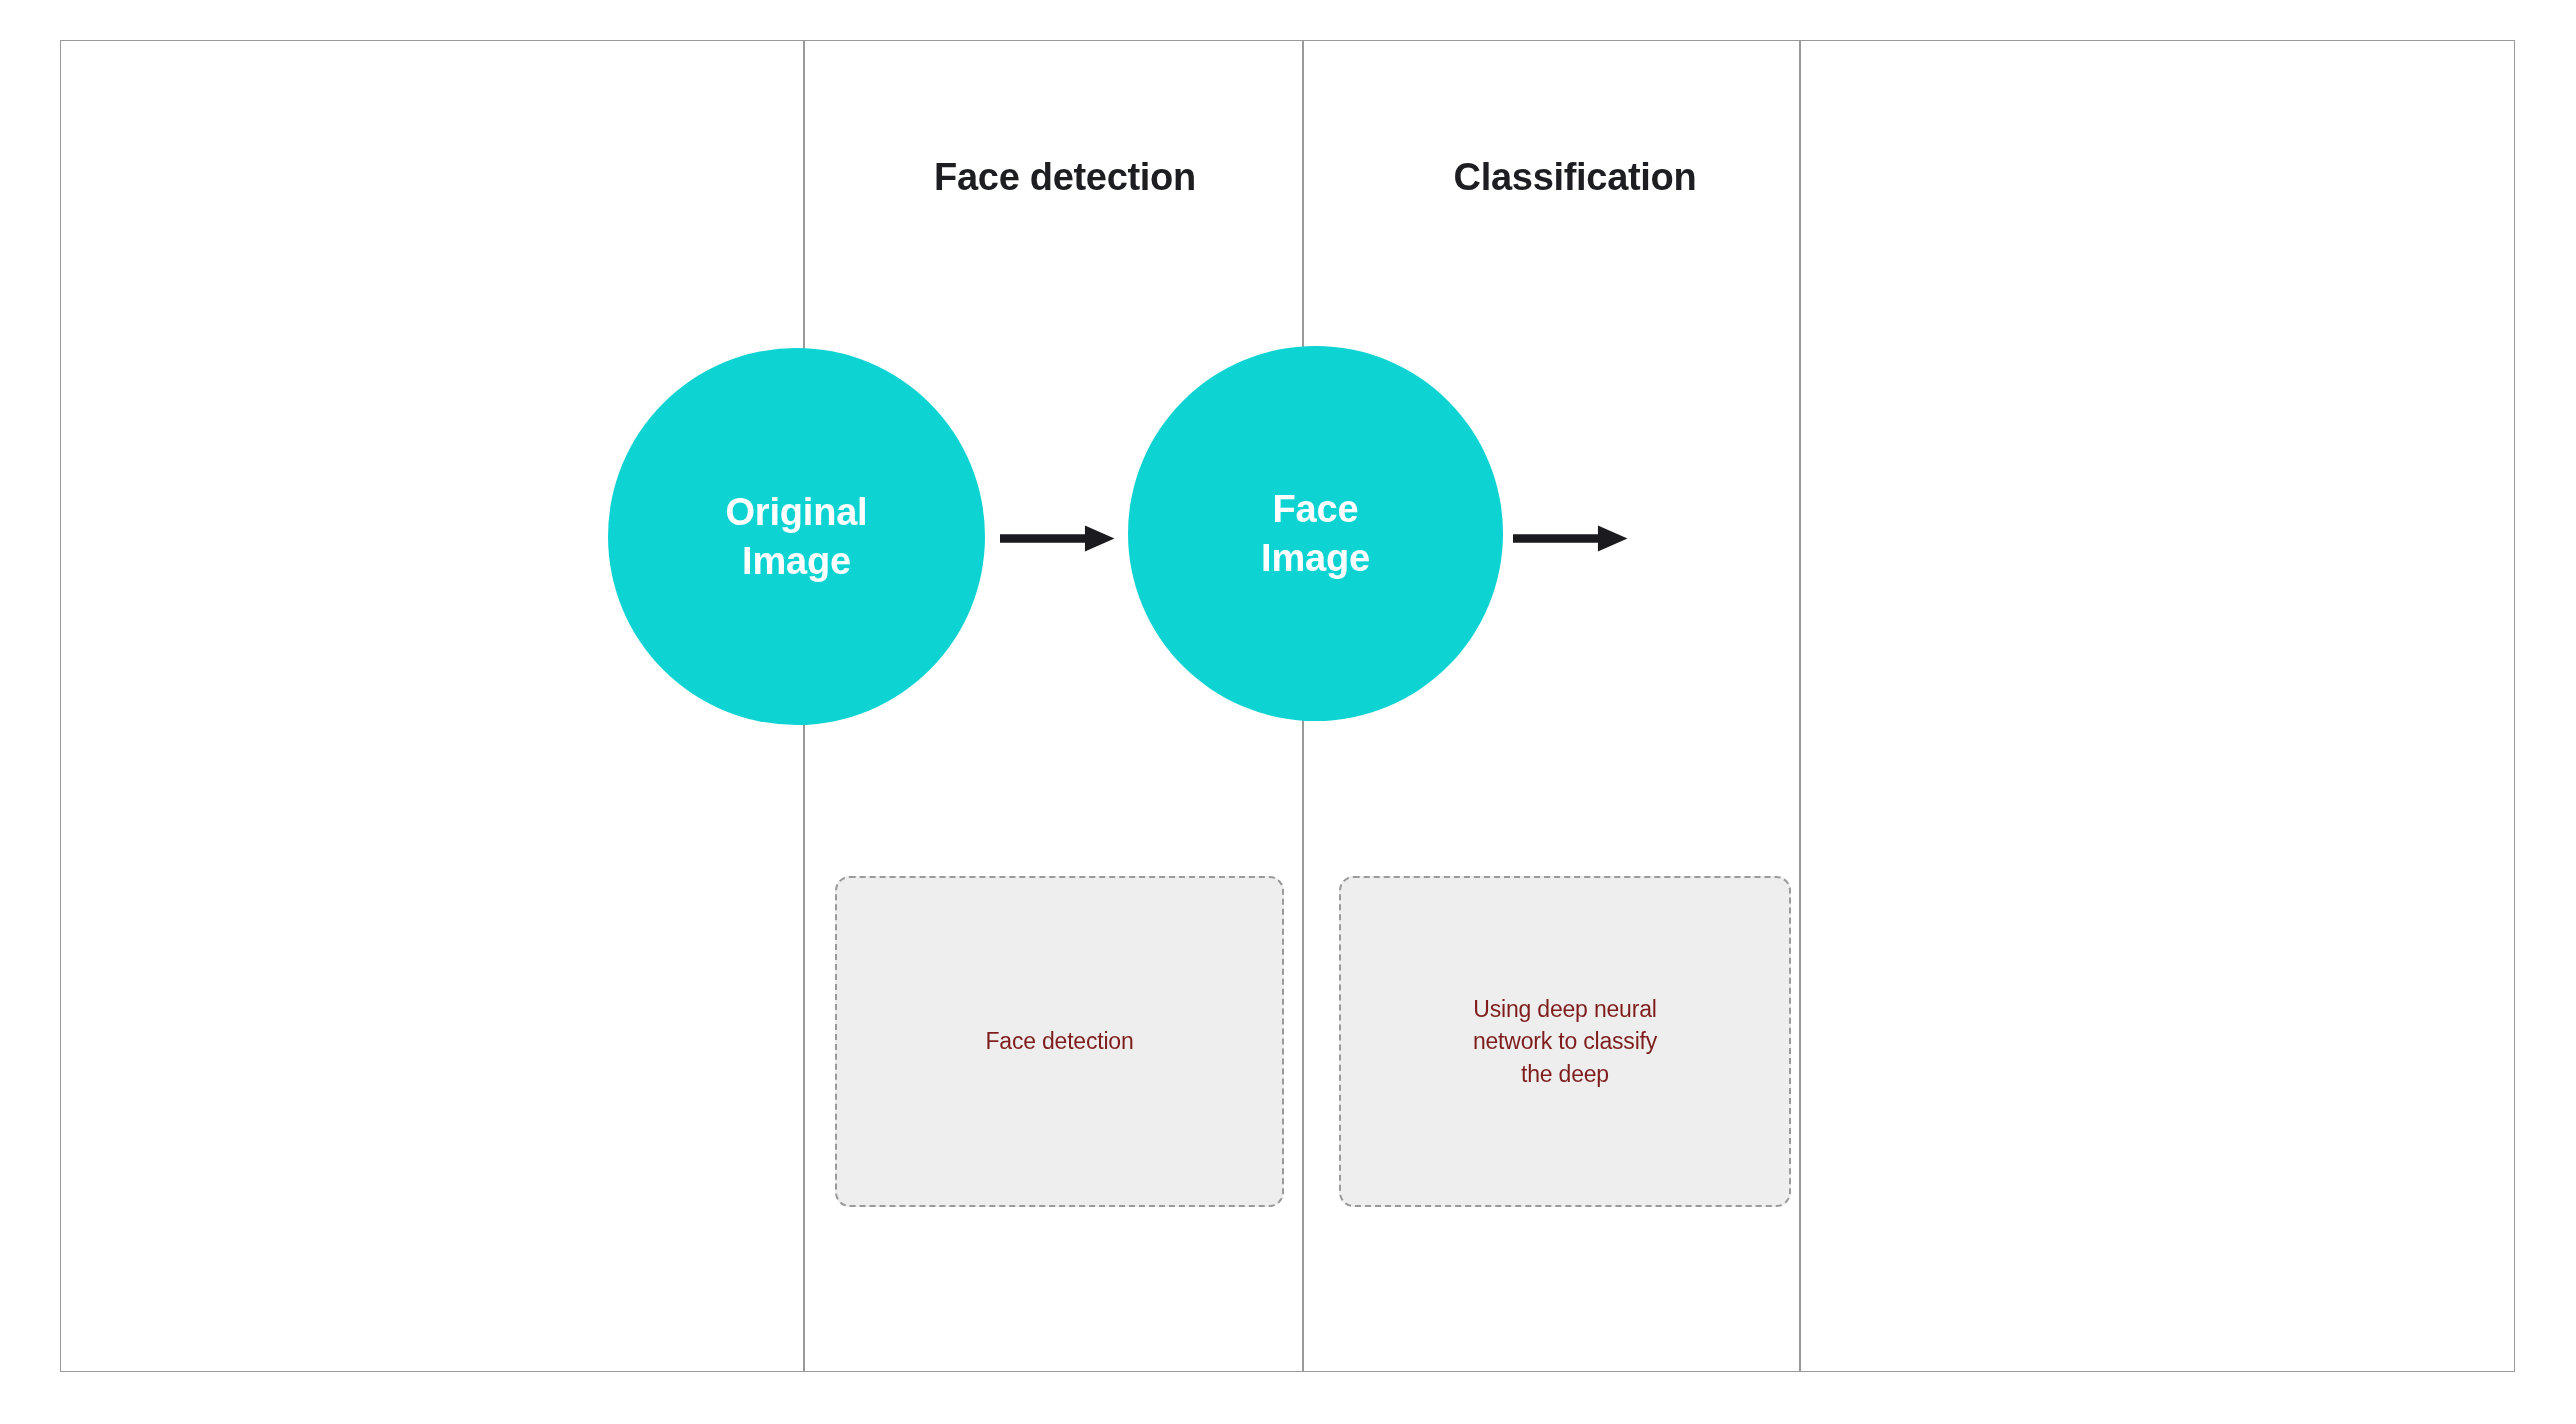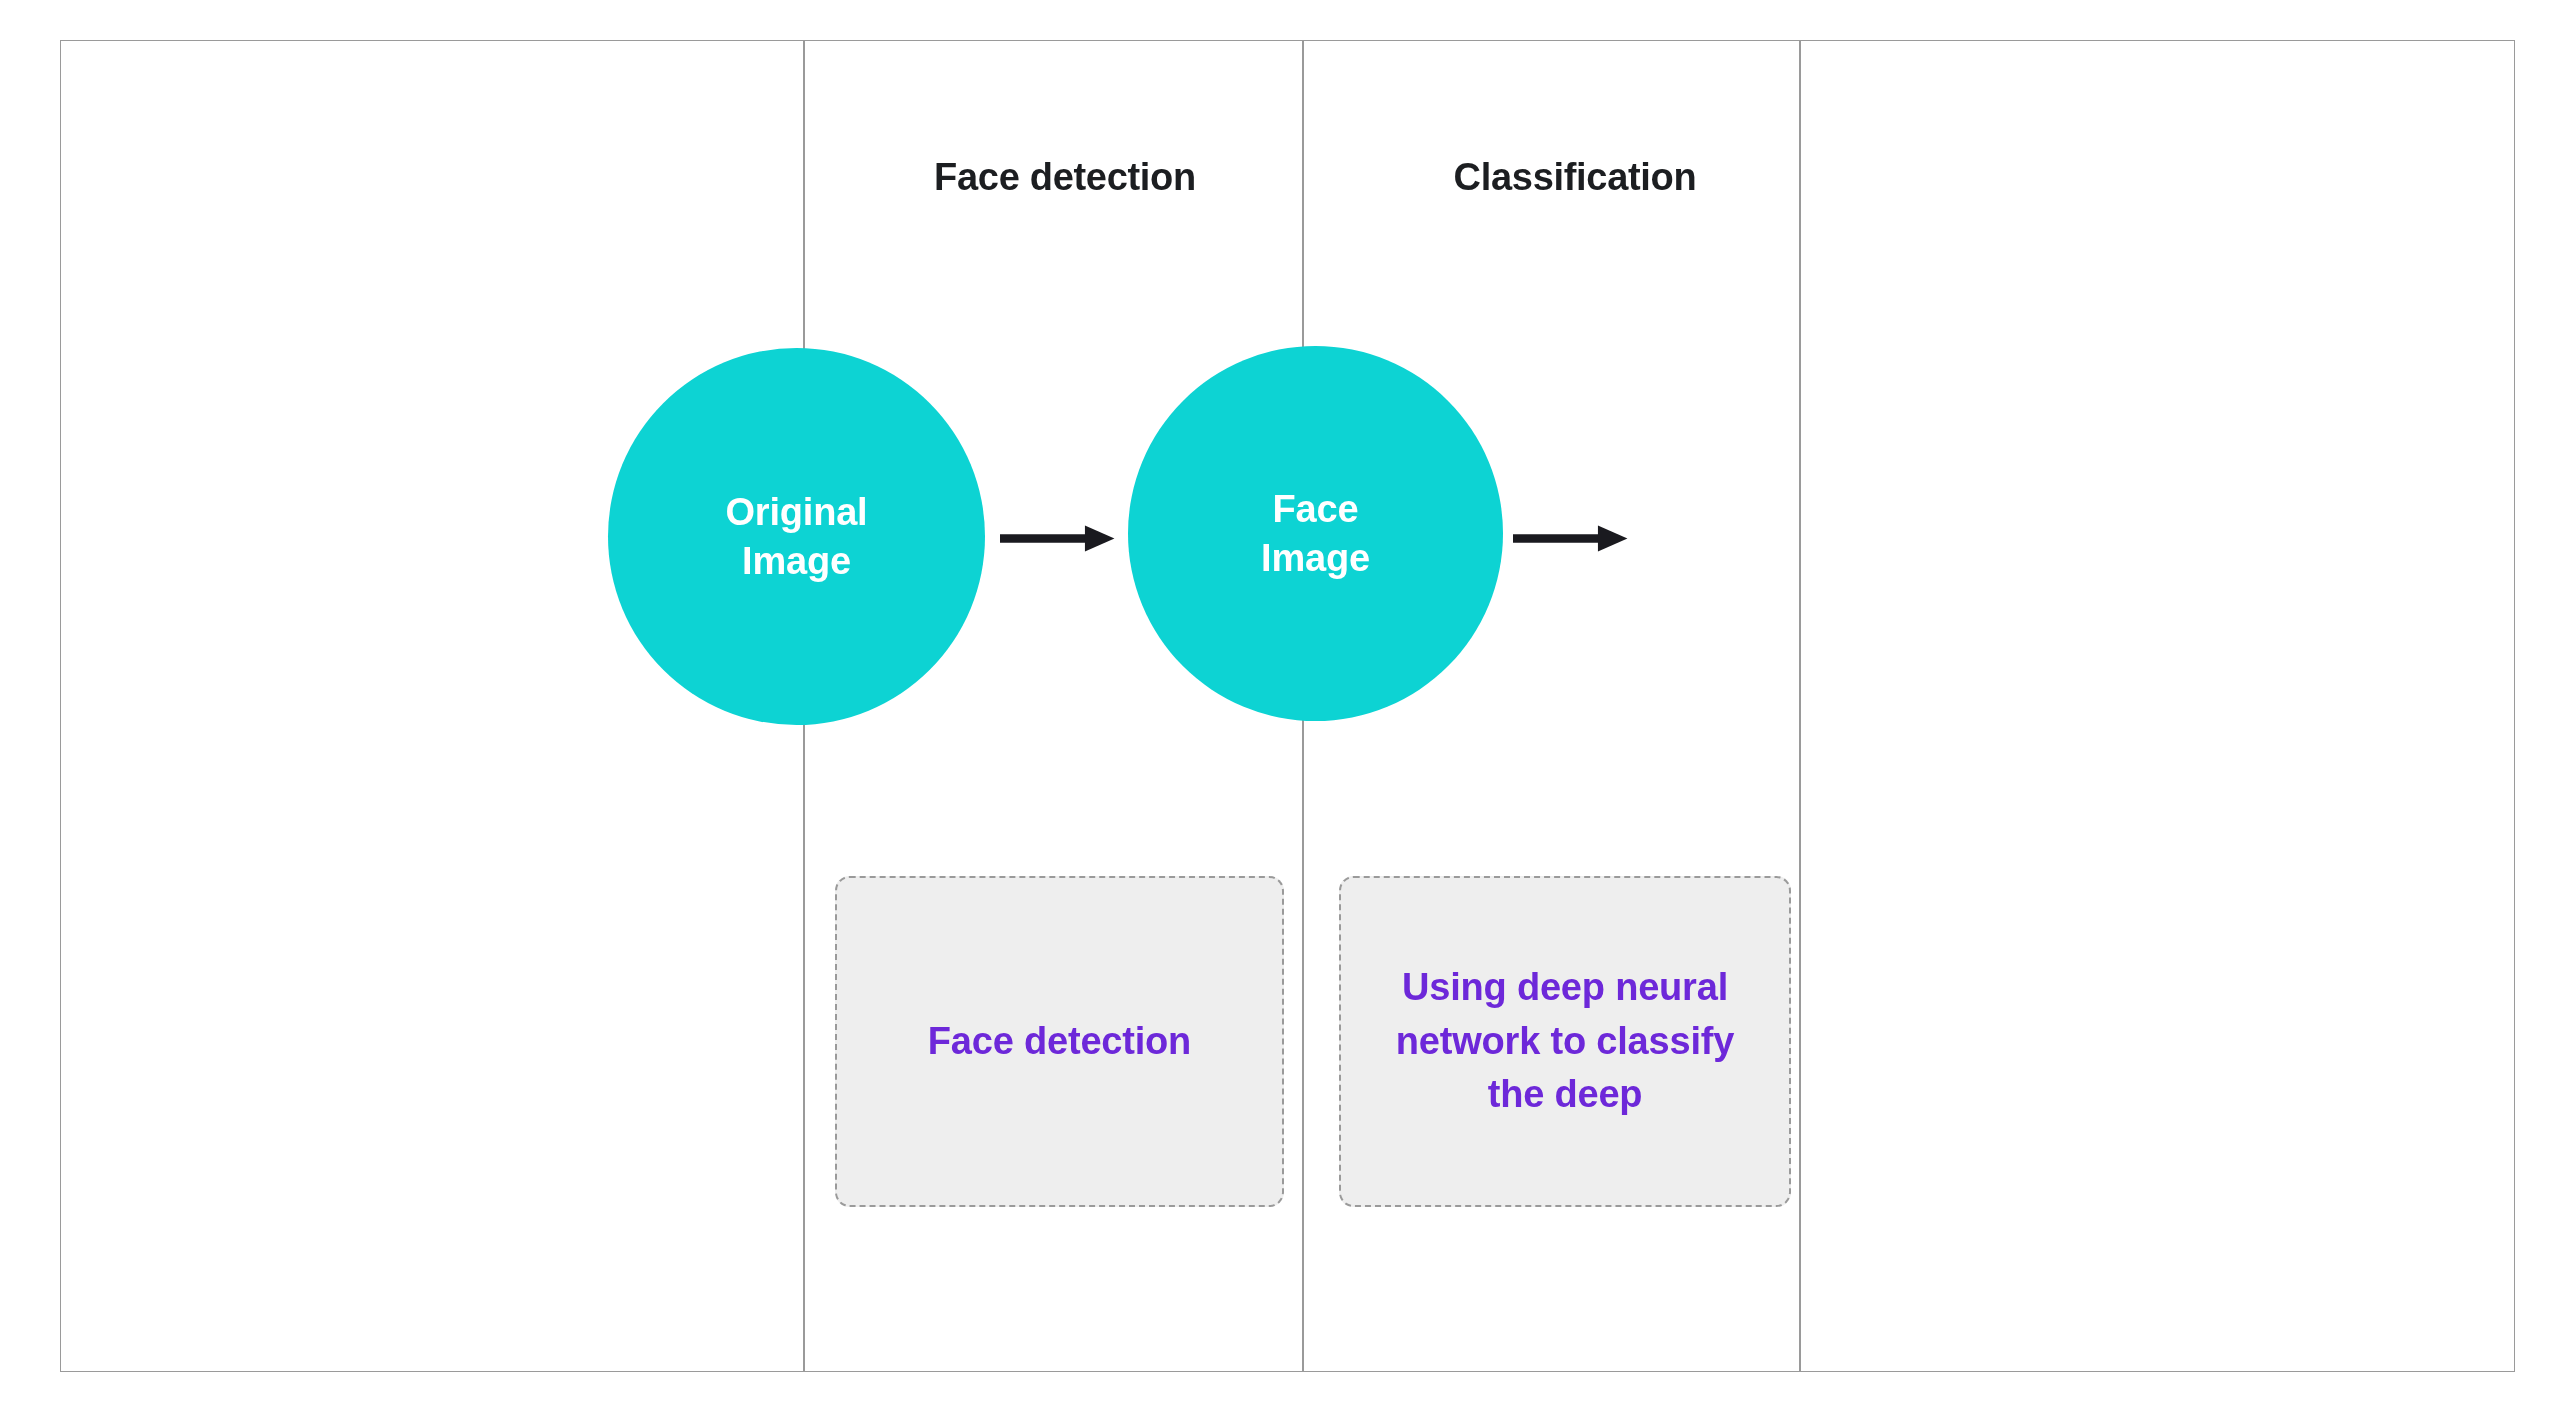--- a/index.html
+++ b/index.html
@@ -93,25 +93,24 @@
   .note {
     position: absolute;
     background: #eeeeee;
     border: 2.8px dashed #9a9a9a;
     border-radius: 14.7px;
     box-sizing: border-box;
     display: flex;
     align-items: center;
     justify-content: center;
     text-align: center;
-    color: #6d28d9;
-    font-size: 38px;
+    color: #7f1d1d;
+    font-size: 23px;
     line-height: 1.42;
     letter-spacing: -0.2px;
-    font-weight: bold;
   }
   .note.b1 { left: 835px;  top: 876px; width: 449px; height: 331px; }
   .note.b2 { left: 1339px; top: 876px; width: 452px; height: 331px; }
   .note-text { padding: 0 24px; }
 </style>
 </head>
 <body>
 
 <div id="canvas">
 

